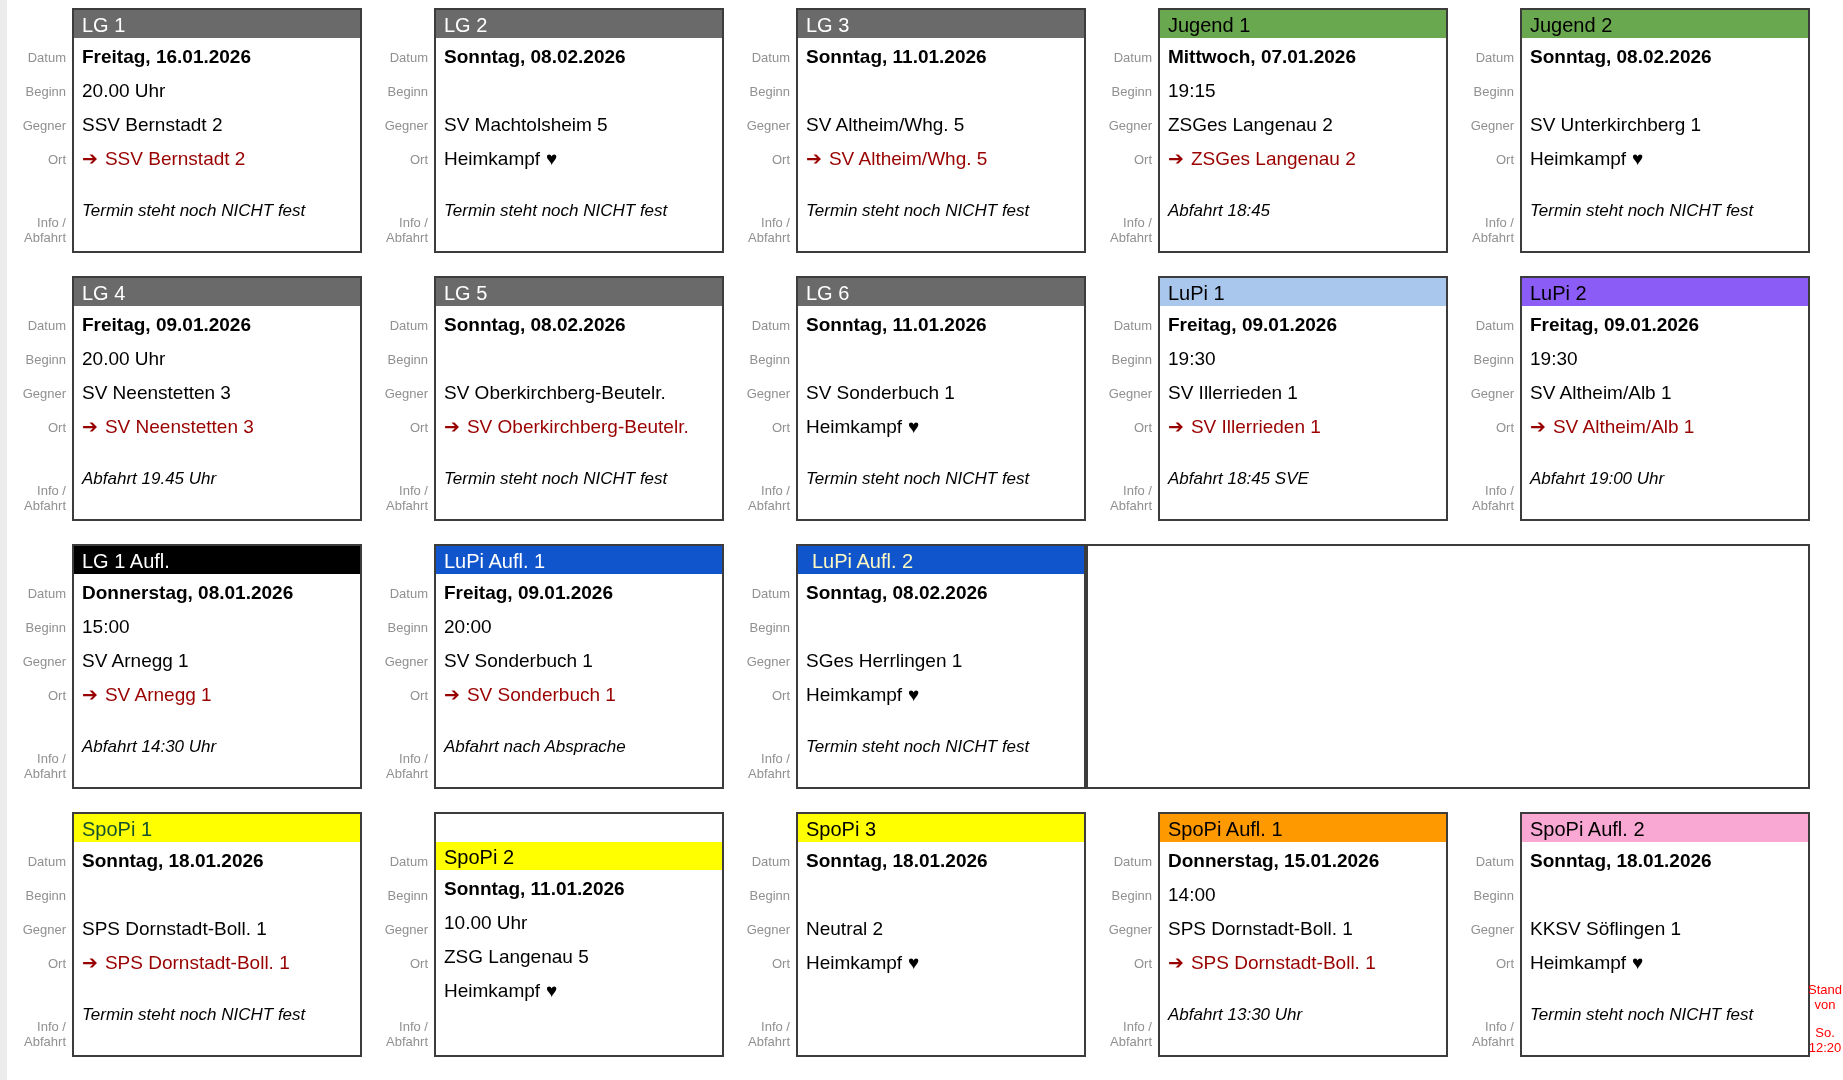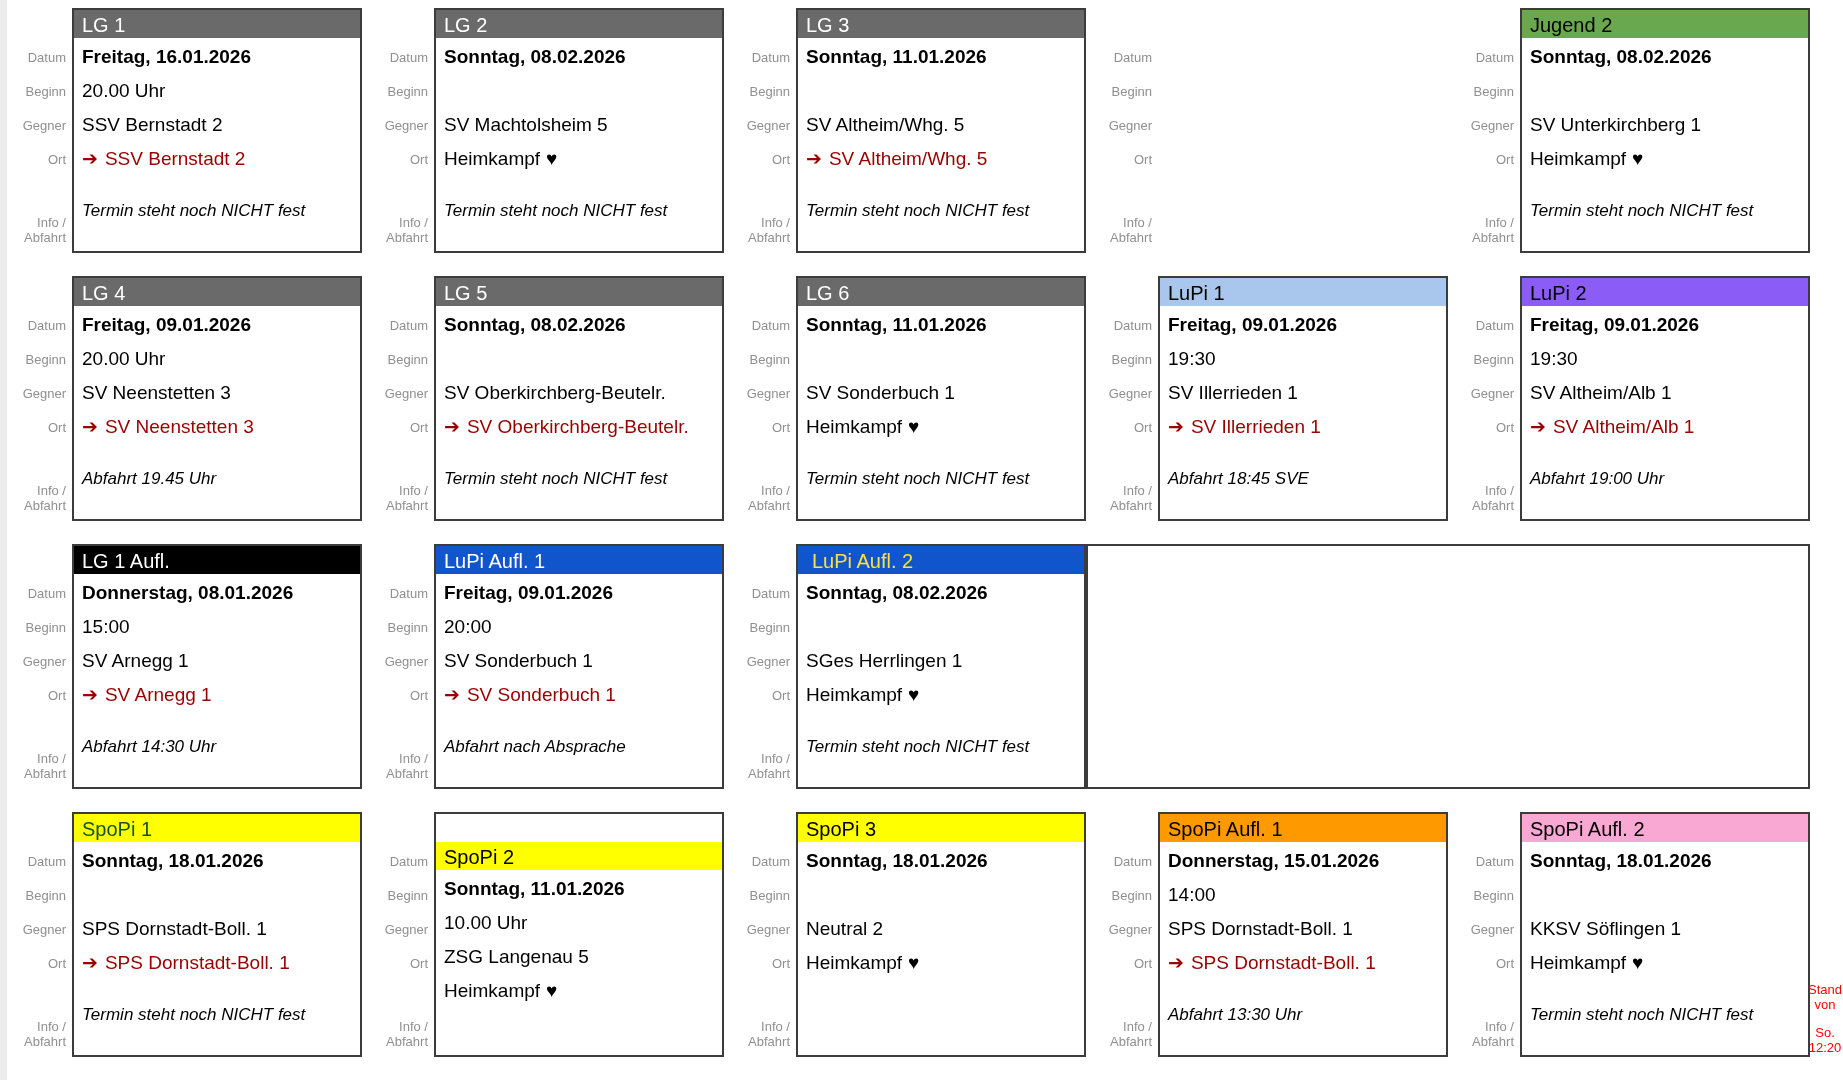--- a/index.html
+++ b/index.html
@@ -157,20 +157,29 @@
       <div class="lbl">Datum</div>
       <div class="lbl">Beginn</div>
       <div class="lbl">Gegner</div>
       <div class="lbl">Ort</div>
       <div class="spacer"></div>
       <div class="lbl-info">
         <div>Info /</div>
         <div>Abfahrt</div>
       </div>
     </div>
+    <div class="card">
+      <div class="card-header" style="background: rgb(106, 168, 79); color: rgb(0, 0, 0);">Jugend 1</div>
+      <div class="line datum">Mittwoch, 07.01.2026</div>
+      <div class="line beginn">19:15</div>
+      <div class="line gegner">ZSGes Langenau 2</div>
+      <div class="line ort away"><span class="arrow">➔</span><span>ZSGes Langenau 2</span></div>
+      <div class="spacer2"></div>
+      <div class="info">Abfahrt 18:45</div>
+    </div>
   </div>
         <div class="slot">
     <div class="gutter">
       <div class="lbl">Datum</div>
       <div class="lbl">Beginn</div>
       <div class="lbl">Gegner</div>
       <div class="lbl">Ort</div>
       <div class="spacer"></div>
       <div class="lbl-info">
         <div>Info /</div>
@@ -351,21 +360,21 @@
       <div class="lbl">Beginn</div>
       <div class="lbl">Gegner</div>
       <div class="lbl">Ort</div>
       <div class="spacer"></div>
       <div class="lbl-info">
         <div>Info /</div>
         <div>Abfahrt</div>
       </div>
     </div>
     <div class="card">
-      <div class="card-header" style="background: rgb(17, 85, 204); color: #fde047; padding-left: 14px;">LuPi Aufl. 2</div>
+      <div class="card-header" style="background: rgb(17, 85, 204); color: #fef9c3; padding-left: 14px;">LuPi Aufl. 2</div>
       <div class="line datum">Sonntag, 08.02.2026</div>
       <div class="line beginn"></div>
       <div class="line gegner">SGes Herrlingen 1</div>
       <div class="line ort"><span>Heimkampf</span><span class="heart">♥</span></div>
       <div class="spacer2"></div>
       <div class="info">Termin steht noch NICHT fest</div>
     </div>
   </div>
         <div class="slot double">
           <div class="empty-box"></div>

